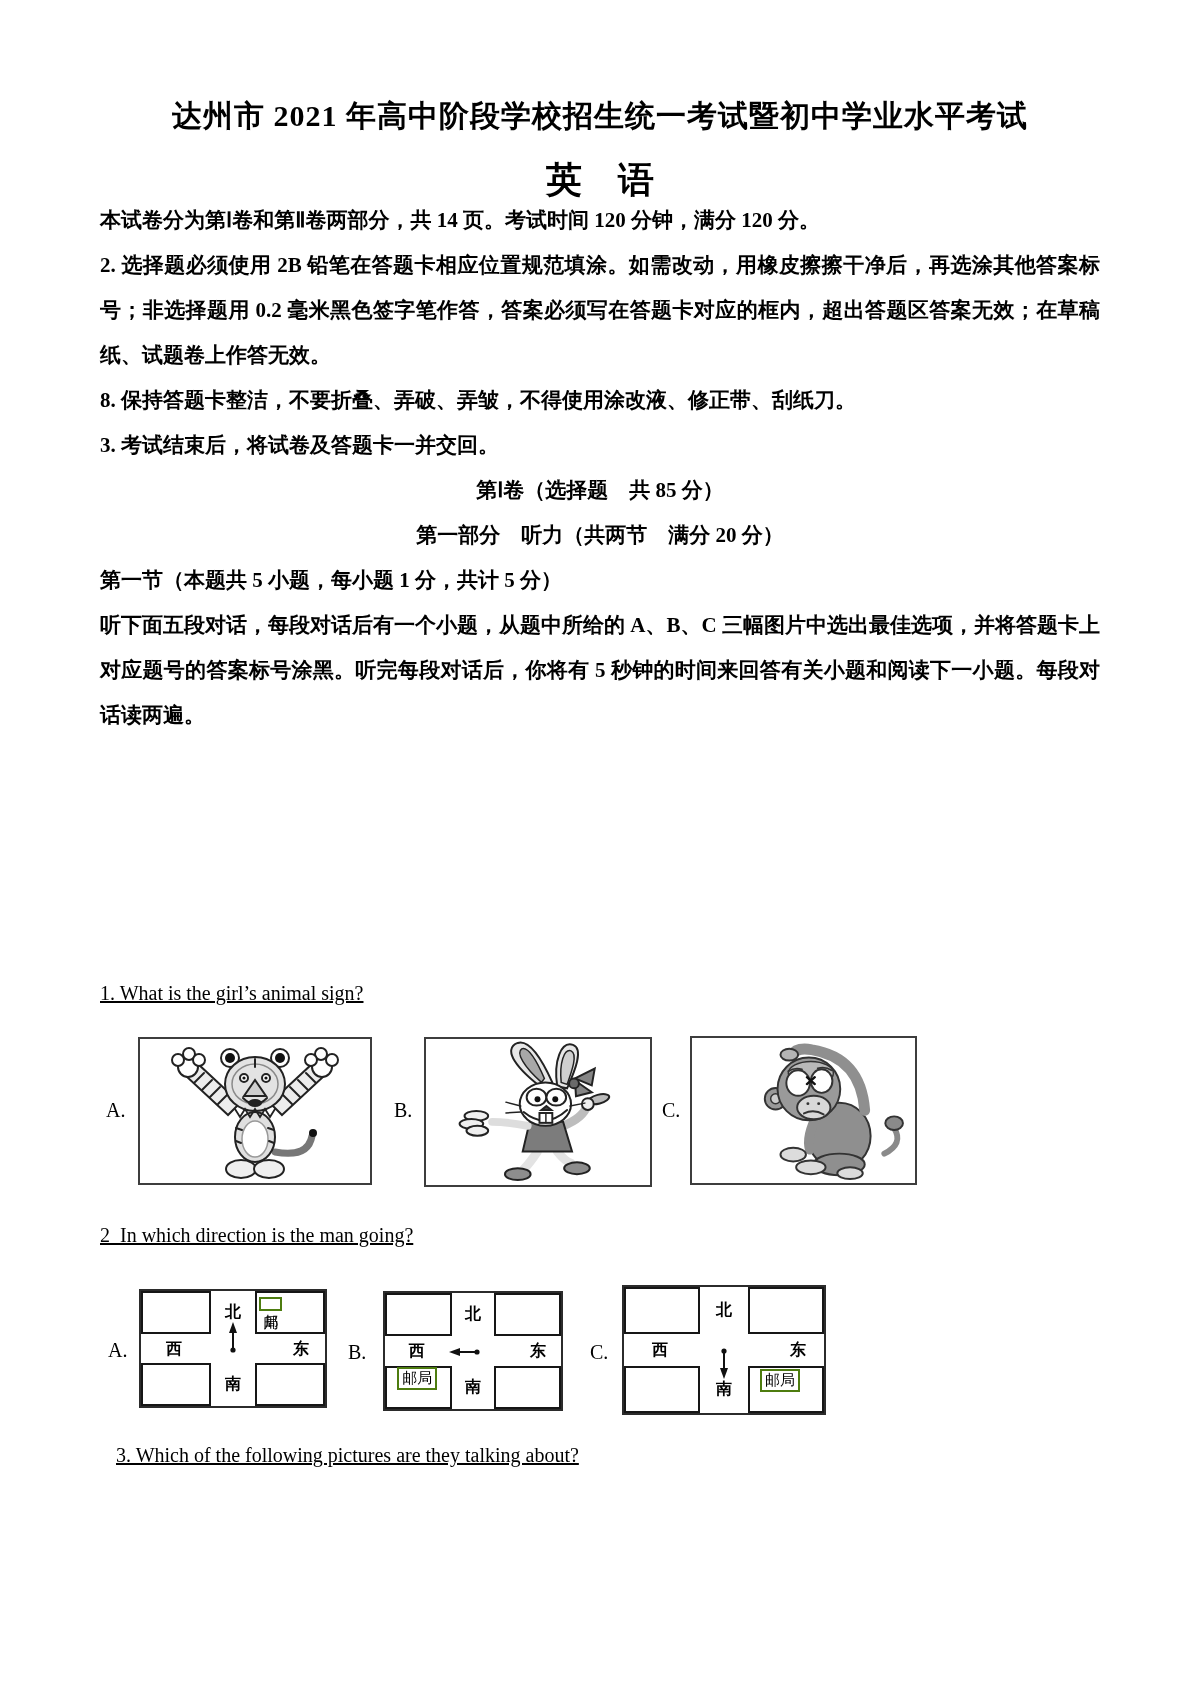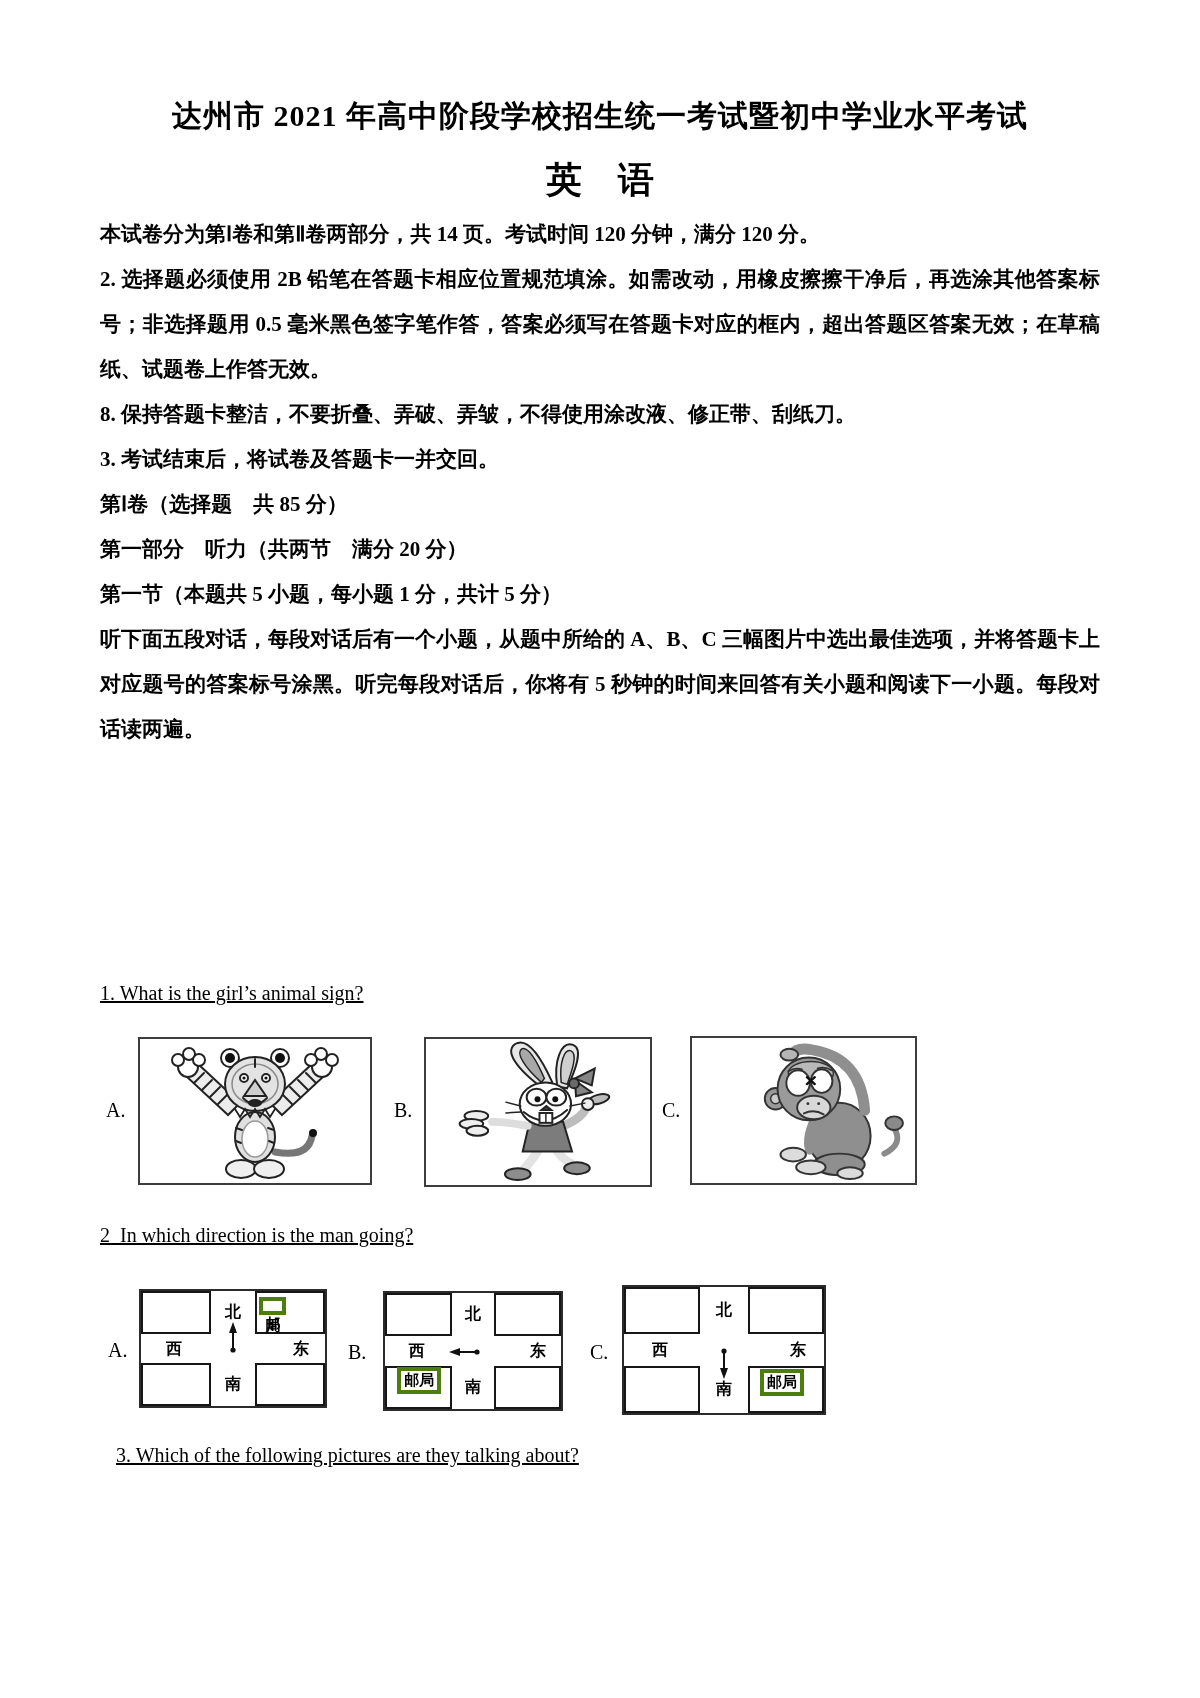--- a/index.html
+++ b/index.html
@@ -9,24 +9,24 @@
   }
   .zh { font-weight:bold; font-size:21px; line-height:45px; }
   #title {
     position:absolute; left:100px; top:96px; width:1000px; text-align:center;
     font-size:30px; font-weight:bold; line-height:40px; letter-spacing:1px;
   }
   #subject {
     position:absolute; left:100px; top:160px; width:1000px; text-align:center;
     font-size:36px; font-weight:bold; line-height:40px;
   }
-  #body { position:absolute; left:100px; top:212px; width:1000px; }
+  #body { position:absolute; left:100px; top:198px; width:1000px; }
   #body p { margin:0; }
   .jpara { text-align:justify; text-align-last:left; }
-  .cline { text-align:left; }
+  .cline { text-align:center; }
   .en { font-size:20px; font-weight:normal; line-height:30px;text-decoration:underline; }
   #q1 { position:absolute; left:100px; top:978px; }
   #q2 { position:absolute; left:100px; top:1220px; white-space:pre; }
   #q3 { position:absolute; left:116px; top:1440px; }
   .optrow { position:absolute; left:100px; width:1000px; }
   #q1row { top:1035px; height:158px; }
   #q2row { top:1282px; height:140px; }
   .optlabel { position:absolute; font-size:20px; line-height:24px; font-weight:normal; }
   .imgbox { position:absolute; border:2px solid #3d3d3d; background:#fff; box-sizing:border-box; }
   .imgbox svg { display:block; width:100%; height:100%; }
@@ -36,38 +36,38 @@
   .blk.tl { left:0; top:0; width:38%; height:37%; }
   .blk.tr { right:0; top:0; width:38%; height:37%; }
   .blk.bl { left:0; bottom:0; width:38%; height:37%; }
   .blk.br { right:0; bottom:0; width:38%; height:37%; }
   .cmp { position:absolute; font-size:16px; font-weight:bold; line-height:1; white-space:nowrap; }
   .cmp.n { left:50%; top:18%; transform:translate(-50%,-50%); }
   .cmp.s { left:50%; top:81%; transform:translate(-50%,-50%); }
   .cmp.w { left:18%; top:50%; transform:translate(-50%,-50%); }
   .cmp.e { left:87%; top:50%; transform:translate(-50%,-50%); }
   .po {
-    position:absolute; border:4px solid #4d7c0f; background:#fff;
-    font-size:15px; font-weight:bold; line-height:1.15; padding:1px 3px; white-space:nowrap;
+    position:absolute; border:2px solid #4d7c0f; background:#fff;
+    font-size:15px; font-weight:normal; line-height:1.15; padding:1px 3px; white-space:nowrap;
   }
   .po.vert { writing-mode:vertical-rl; text-orientation:upright; padding:3px 1px; letter-spacing:2px; }
   .arr { position:absolute; }
   .arr svg { display:block; }
 </style>
 </head>
 <body>
 
 <div class="page">
 
   <div id="title">达州市 2021 年高中阶段学校招生统一考试暨初中学业水平考试</div>
   <div id="subject">英　语</div>
 
   <div id="body" class="zh">
     <p>本试卷分为第Ⅰ卷和第Ⅱ卷两部分，共 14 页。考试时间 120 分钟，满分 120 分。</p>
-    <p class="jpara">2. 选择题必须使用 2B 铅笔在答题卡相应位置规范填涂。如需改动，用橡皮擦擦干净后，再选涂其他答案标号；非选择题用 0.5 毫米黑色签字笔作答，答案必须写在答题卡对应的框内，超出答题区答案无效；在草稿纸、试题卷上作答无效。</p>
+    <p class="jpara">2. 选择题必须使用 2B 铅笔在答题卡相应位置规范填涂。如需改动，用橡皮擦擦干净后，再选涂其他答案标号；非选择题用 0.2 毫米黑色签字笔作答，答案必须写在答题卡对应的框内，超出答题区答案无效；在草稿纸、试题卷上作答无效。</p>
     <p>8. 保持答题卡整洁，不要折叠、弄破、弄皱，不得使用涂改液、修正带、刮纸刀。</p>
     <p>3. 考试结束后，将试卷及答题卡一并交回。</p>
     <p class="cline">第Ⅰ卷（选择题　共 85 分）</p>
     <p class="cline">第一部分　听力（共两节　满分 20 分）</p>
     <p>第一节（本题共 5 小题，每小题 1 分，共计 5 分）</p>
     <p class="jpara">听下面五段对话，每段对话后有一个小题，从题中所给的 A、B、C 三幅图片中选出最佳选项，并将答题卡上对应题号的答案标号涂黑。听完每段对话后，你将有 5 秒钟的时间来回答有关小题和阅读下一小题。每段对话读两遍。</p>
   </div>
 
   <div id="q1" class="en">1. What is the girl’s animal sign?</div>
 

